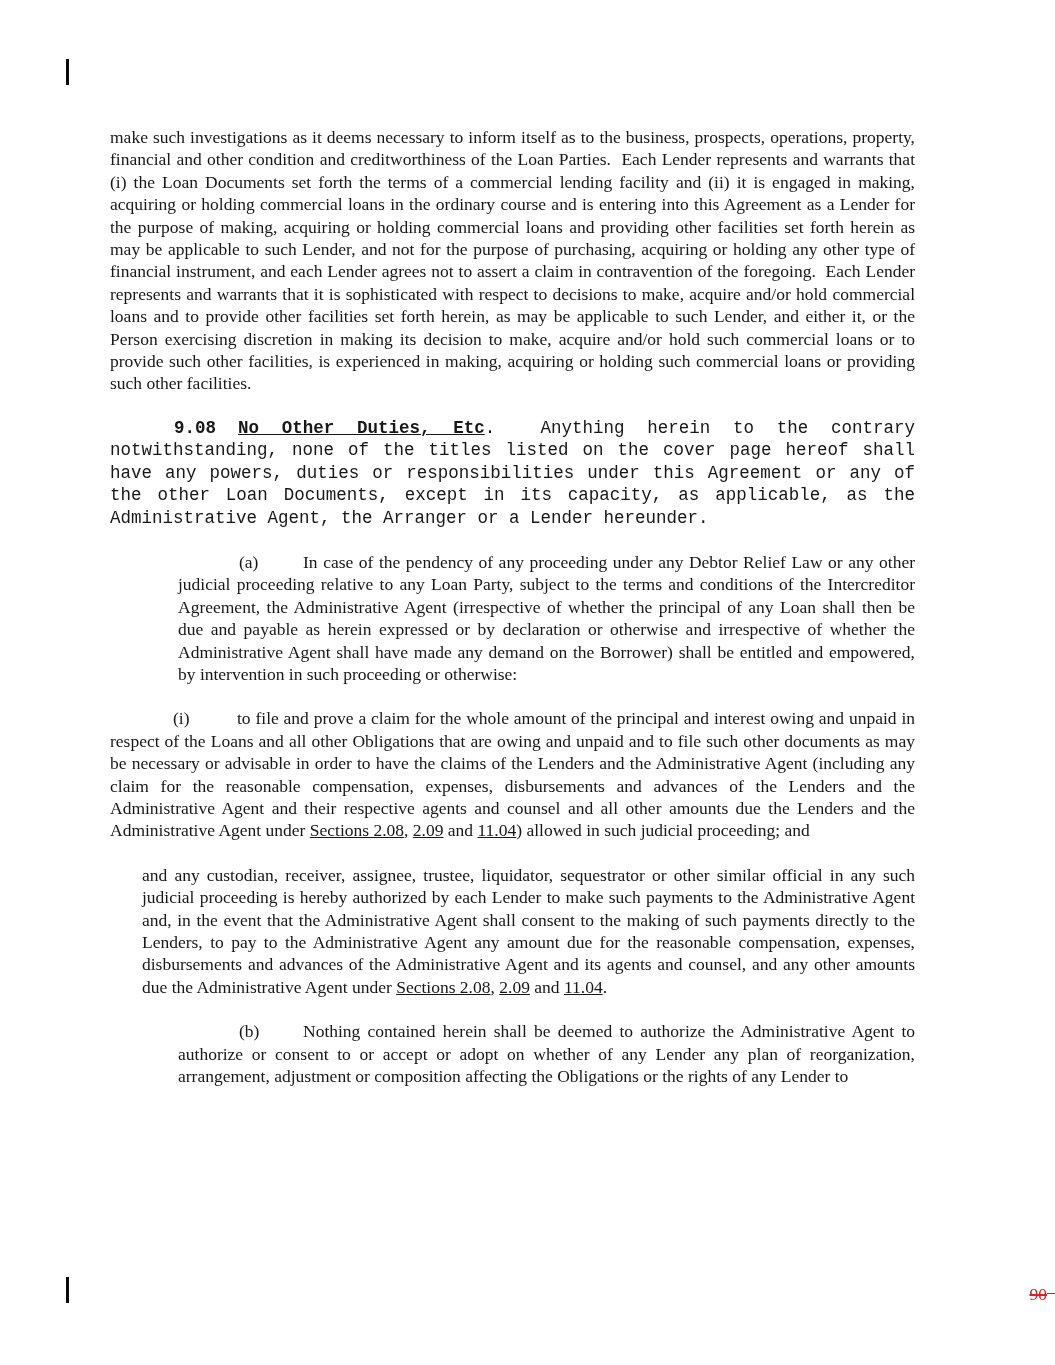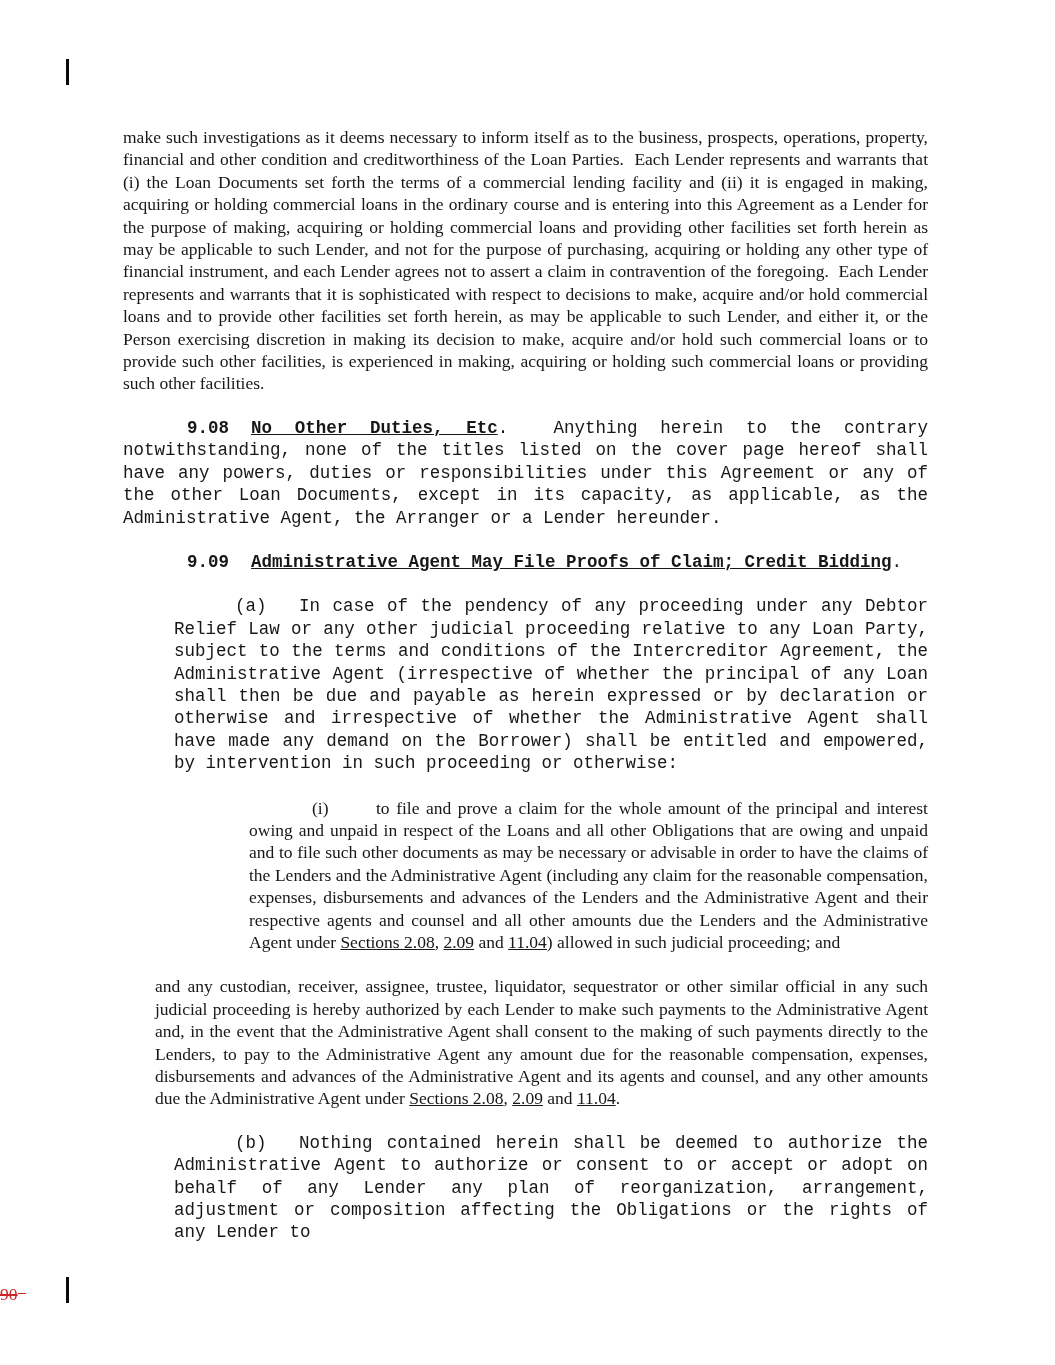--- a/index.html
+++ b/index.html
@@ -9,44 +9,44 @@
     height: 1365px;
     background: #ffffff;
     font-family: "Liberation Serif", serif;
     font-size: 17.5px;
     line-height: 22.4px;
     color: #171717;
     overflow: hidden;
   }
   .text-col {
     position: absolute;
-    left: 123px;
+    left: 110px;
     top: 126px;
     width: 805px;
     text-align: justify;
   }
   .para { margin: 0 0 22px 0; }
   .first-indent { text-indent: 64px; font-family: Liberation Mono, monospace; }          
-  .lvl1 { margin-left: 51px; text-indent: 61px; font-family: Liberation Mono, monospace; }   
+  .lvl1 { margin-left: 68px; text-indent: 61px; }   
   .lvl1-cont { margin-left: 32px; text-indent: 0; } 
-  .lvl2 { margin-left: 126px; text-indent: 63px; }  
+  .lvl2 { text-indent: 63px; }  
   .tab {
     display: inline-block;
     width: 64px;
     text-indent: 0;
   }
   .b { font-weight: bold; }
   .u { text-decoration: underline; }
   .ref { text-decoration: underline; }
   .footer {
     position: absolute;
     left: 0;
     width: 1055px;
     top: 1283px;
-    text-align: left;
+    text-align: right;
     color: #cc2626;
   }
   .strike { text-decoration: line-through; text-decoration-thickness: 1.5px; }
   .strike-tail {
     display: inline-block;
     width: 8px;
     height: 1.5px;
     background: #cc2626;
     vertical-align: 0.32em;
   }
@@ -67,28 +67,27 @@
 
   <div class="change-bar top"></div>
   <div class="change-bar bottom"></div>
 
   <div class="text-col">
 
     <p class="para">make such investigations as it deems necessary to inform itself as to the business, prospects, operations, property, financial and other condition and creditworthiness of the Loan Parties.&nbsp; Each Lender represents and warrants that (i) the Loan Documents set forth the terms of a commercial lending facility and (ii) it is engaged in making, acquiring or holding commercial loans in the ordinary course and is entering into this Agreement as a Lender for the purpose of making, acquiring or holding commercial loans and providing other facilities set forth herein as may be applicable to such Lender, and not for the purpose of purchasing, acquiring or holding any other type of financial instrument, and each Lender agrees not to assert a claim in contravention of the foregoing.&nbsp; Each Lender represents and warrants that it is sophisticated with respect to decisions to make, acquire and/or hold commercial loans and to provide other facilities set forth herein, as may be applicable to such Lender, and either it, or the Person exercising discretion in making its decision to make, acquire and/or hold such commercial loans or to provide such other facilities, is experienced in making, acquiring or holding such commercial loans or providing such other facilities.</p>
 
     <p class="para first-indent"><span class="tab b">9.08</span><span class="b u">No Other Duties, Etc</span><span>.</span><span>&nbsp; Anything herein to the contrary notwithstanding, none of the titles listed on the cover page hereof shall have any powers, duties or responsibilities under this Agreement or any of the other Loan Documents, except in its capacity, as applicable, as the Administrative Agent, the Arranger or a Lender hereunder.</span></p>
 
-    <p class="para first-indent"><span class="tab b">9.09</span><span class="b u">Administrative Agent May File Proofs of Claim; Credit Bidding</span><span>.</span></p>
 
     <p class="para lvl1"><span class="tab">(a)</span><span>In case of the pendency of any proceeding under any Debtor Relief Law or any other judicial proceeding relative to any Loan Party, subject to the terms and conditions of the Intercreditor Agreement, the Administrative Agent (irrespective of whether the principal of any Loan shall then be due and payable as herein expressed or by declaration or otherwise and irrespective of whether the Administrative Agent shall have made any demand on the Borrower) shall be entitled and empowered, by intervention in such proceeding or otherwise:</span></p>
 
     <p class="para lvl2"><span class="tab">(i)</span><span><span>to file and prove a claim for the whole amount of the principal and interest owing and unpaid in respect of the Loans and all other Obligations that are owing and unpaid and to file such other documents as may be necessary or advisable in order to have the claims of the Lenders and the Administrative Agent (including any claim for the reasonable compensation, expenses, disbursements and advances of the Lenders and the Administrative Agent and their respective agents and counsel and all other amounts due the Lenders and the Administrative Agent under </span><span class="ref">Sections 2.08</span><span>, </span><span class="ref">2.09</span><span> and </span><span class="ref">11.04</span><span>) allowed in such judicial proceeding; and</span></span></p>
 
 
     <p class="para lvl1-cont"><span><span>and any custodian, receiver, assignee, trustee, liquidator, sequestrator or other similar official in any such judicial proceeding is hereby authorized by each Lender to make such payments to the Administrative Agent and, in the event that the Administrative Agent shall consent to the making of such payments directly to the Lenders, to pay to the Administrative Agent any amount due for the reasonable compensation, expenses, disbursements and advances of the Administrative Agent and its agents and counsel, and any other amounts due the Administrative Agent under </span><span class="ref">Sections 2.08</span><span>, </span><span class="ref">2.09</span><span> and </span><span class="ref">11.04</span><span>.</span></span></p>
 
-    <p class="para lvl1"><span class="tab">(b)</span><span>Nothing contained herein shall be deemed to authorize the Administrative Agent to authorize or consent to or accept or adopt on behalf of any Lender any plan of reorganization, arrangement, adjustment or composition affecting the Obligations or the rights of any Lender to</span></p>
+    <p class="para lvl1"><span class="tab">(b)</span><span>Nothing contained herein shall be deemed to authorize the Administrative Agent to authorize or consent to or accept or adopt on whether of any Lender any plan of reorganization, arrangement, adjustment or composition affecting the Obligations or the rights of any Lender to</span></p>
 
   </div>
 
   <div class="footer"><span class="strike">90</span><span class="strike-tail"></span></div>
 
 </div>
 
 </body></html>

